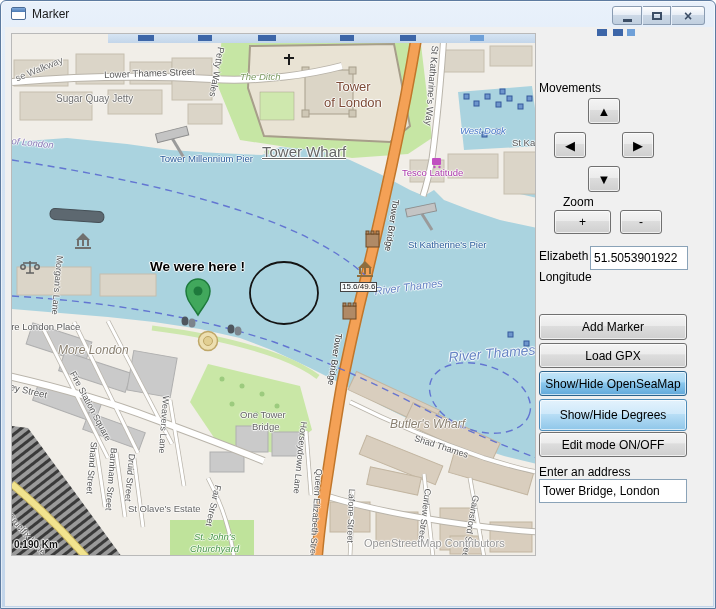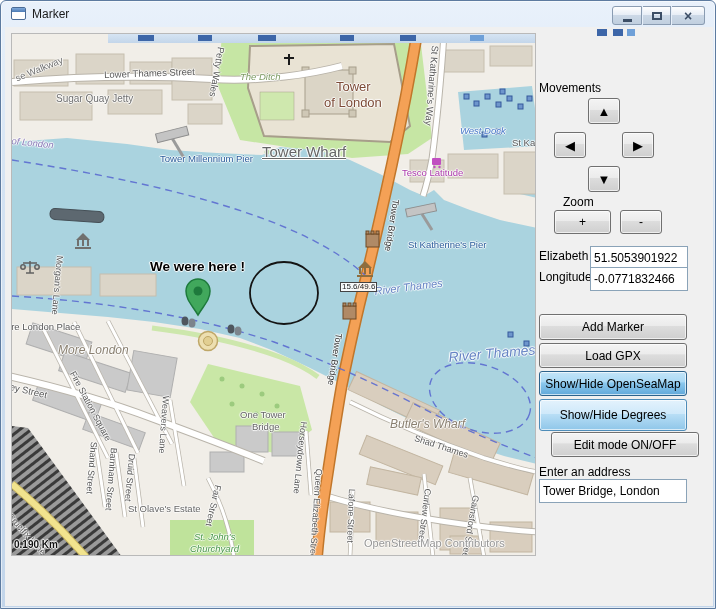--- a/index.html
+++ b/index.html
@@ -362,24 +362,23 @@
         <span>▼</span>
       </div>
 
     <div class="plabel" style="left:534px;top:168px;margin-left:24px;">Zoom</div>
     <div class="btn" style="left:549px;top:183px;width:57px;height:24px;">+</div>
     <div class="btn" style="left:615px;top:183px;width:42px;height:24px;">-</div>
 
     <div class="plabel" style="left:534px;top:222px;">Elizabeth</div>
     <input class="tbox" style="left: 585px; top: 219px; width: 98px; height: 19px;" value="51.5053901922">
     <div class="plabel" style="left:534px;top:243px;">Longitude</div>
-    <input class="tbox" style="left: 585px; top: 240px; width: 98px; height: 19px;" value="-0.0771832466">
 
     <div class="btn" style="left:534px;top:287px;width:148px;height:26px;">Add Marker</div>
     <div class="btn" style="left:534px;top:316px;width:148px;height:25px;">Load GPX</div>
     <div class="btn blue-strong" style="left:534px;top:344px;width:148px;height:25px;">Show/Hide OpenSeaMap</div>
     <div class="btn blue-soft" style="left:534px;top:372px;width:148px;height:32px;">Show/Hide Degrees</div>
-    <div class="btn" style="left:534px;top:405px;width:148px;height:25px;margin-left:12px;">Edit mode ON/OFF</div>
+    <div class="btn" style="left:534px;top:405px;width:148px;height:25px;">Edit mode ON/OFF</div>
 
     <div class="plabel" style="left:534px;top:438px;">Enter an address</div>
     <input class="tbox" style="left: 534px; top: 452px; width: 148px; height: 21px;" value="Tower Bridge, London">
   </div>
 </div>
 
 </body></html>

